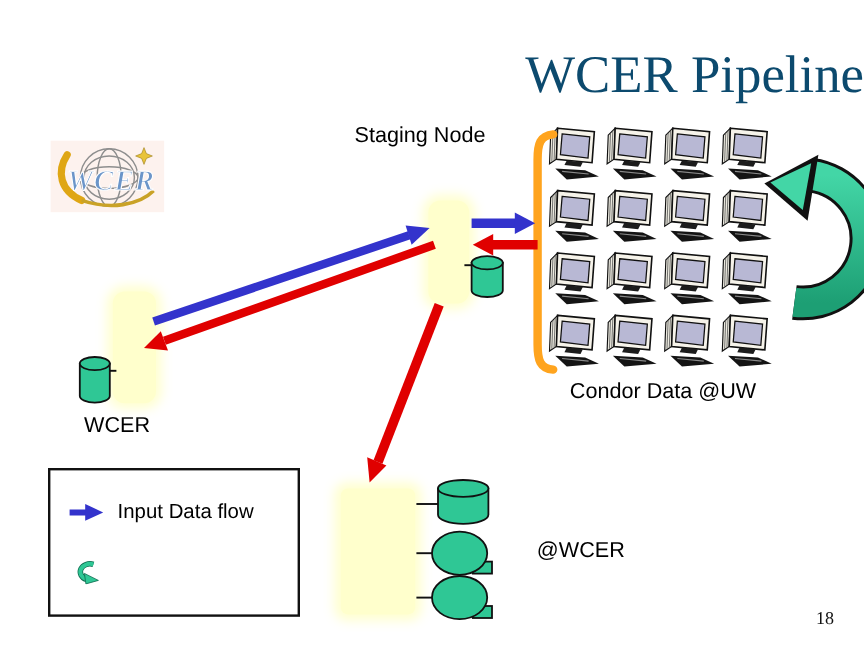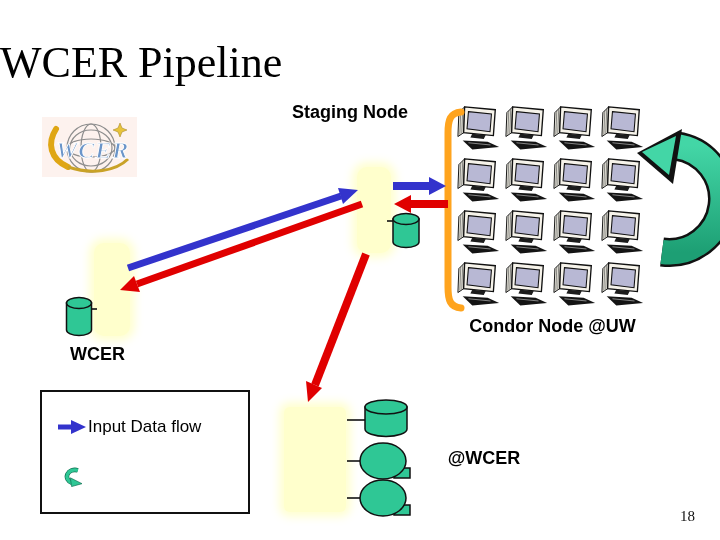--- a/index.html
+++ b/index.html
@@ -5,25 +5,25 @@
   :root{
     --blue:#3333cc; --red:#e00000; --teal:#2fc795; --teal-light:#43d6a6;
     --teal-dark:#1d9f74; --orange:#ffa41e; --cream:#ffffcc; --lavender:#b8b8d4;
   }
   html,body{margin:0;padding:0;background:#888;}
   .slide{
     position:relative;width:720px;height:540px;background:#ffffff;
     overflow:hidden;font-family:"Liberation Sans",sans-serif;
   }
   .title{
-    position:absolute;left:0;right:0;top:40px;margin:0;text-align:left;
+    position:absolute;left:0;right:0;top:40px;margin:0;text-align:right;
     font-family:"Liberation Serif",serif;font-weight:400;font-size:44px;
-    color:#000000;line-height:1.05;
-  }
-  .lbl{position:absolute;font-weight:700;font-size:18px;color:#000;line-height:22px;}
+    color:#0c4a6e;line-height:1.05;
+  }
+  .lbl{position:absolute;font-weight:400;font-size:18px;color:#000;line-height:22px;}
   .lbl span{display:block;}
   .staging-label{left:250px;top:101px;width:200px;text-align:center;}
   .condor-label{left:455px;top:315px;width:195px;text-align:center;}
   .wcer-label{left:70px;top:343px;}
   .srb-label{left:413px;top:447px;width:142px;text-align:center;line-height:23px;}
   .page-num{
     position:absolute;left:680px;top:508px;font-family:"Liberation Serif",serif;
     font-size:15px;color:#111;font-weight:400;
   }
   .node-rect{
@@ -39,21 +39,21 @@
     position:absolute;left:456px;top:101px;display:grid;
     grid-auto-rows:52px;z-index:2;
   }
   .pc{width:46px;height:50px;display:block;}
   .legend{
     position:absolute;left:40px;top:390px;width:210px;height:124px;
     border:2px solid #111;background:#fff;z-index:4;
     display:flex;flex-direction:column;justify-content:space-around;
     padding:10px 0 10px 14px;box-sizing:border-box;
   }
-  .legend-row{display:flex;align-items:center;gap:0;}
+  .legend-row{display:flex;align-items:center;gap:10px;}
   .legend-row span{font-size:17px;color:#000;}
   .lg{width:32px;height:20px;flex:0 0 auto;}
   .st-blue{stroke:var(--blue);} .f-blue{fill:var(--blue);}
   .st-red{stroke:var(--red);} .f-red{fill:var(--red);}
   .st-teal{stroke:var(--teal);} .f-teal{fill:var(--teal);}
   .cyl{fill:var(--teal);stroke:#111;stroke-width:1.5;}
   .tick{stroke:#111;stroke-width:1.6;}
   .shaft-blue{stroke:var(--blue);fill:none;}
   .shaft-red{stroke:var(--red);fill:none;}
   .brace{stroke:var(--orange);stroke-width:7;fill:none;stroke-linecap:round;}
@@ -216,21 +216,21 @@
       <rect class="cyl" x="394" y="468" width="16" height="10"></rect>
       <ellipse class="cyl" cx="383" cy="461" rx="23" ry="18"></ellipse>
     </g>
     <g>
       <path class="tick" d="M347,498 L360,498"></path>
       <rect class="cyl" x="394" y="505" width="16" height="10"></rect>
       <ellipse class="cyl" cx="383" cy="498" rx="23" ry="18"></ellipse>
     </g>
   </svg>
 
-  <div class="lbl condor-label">Condor Node @UW</div>
+  <div class="lbl condor-label">Condor Data @UW</div>
   <div class="lbl wcer-label">WCER</div>
   <div class="lbl srb-label">
     <span>@WCER</span>
   </div>
 
   <div class="legend">
     <div class="legend-row">
       <svg class="lg" viewBox="0 0 32 18">
         <line class="st-blue" x1="2" y1="9" x2="17" y2="9" stroke-width="5"></line>
         <polygon class="f-blue" points="30,9 15,2 15,16"></polygon>

